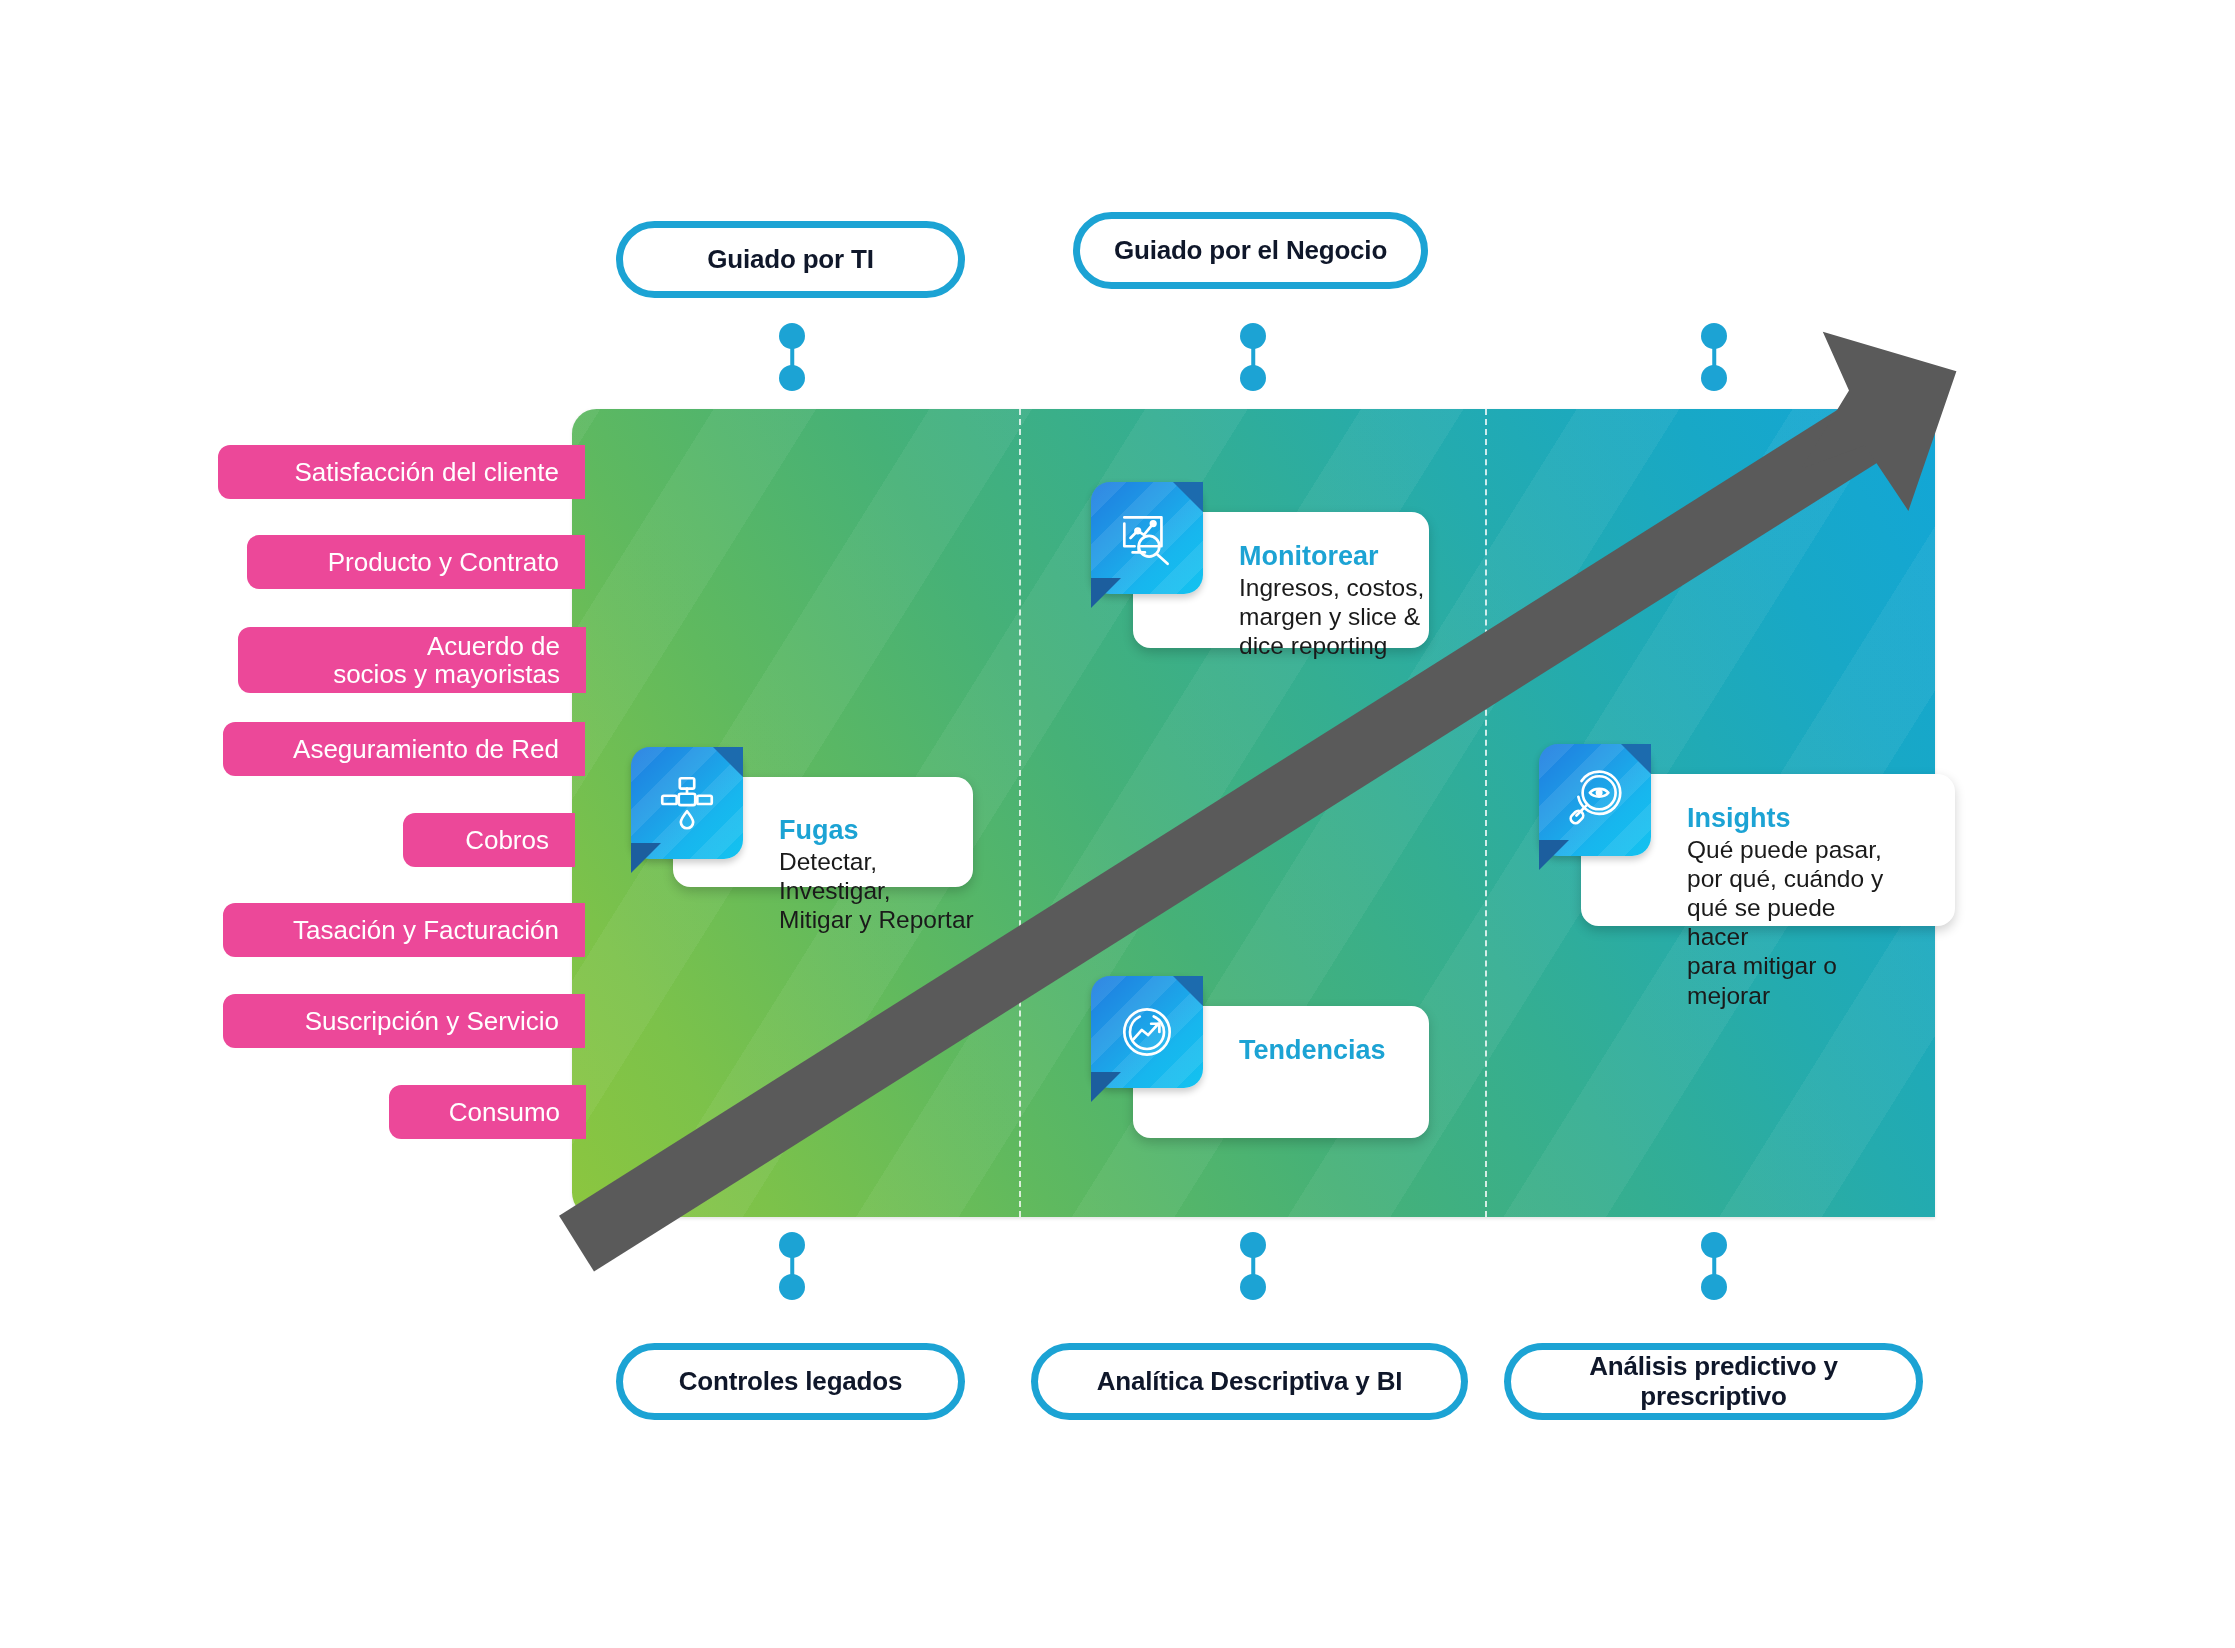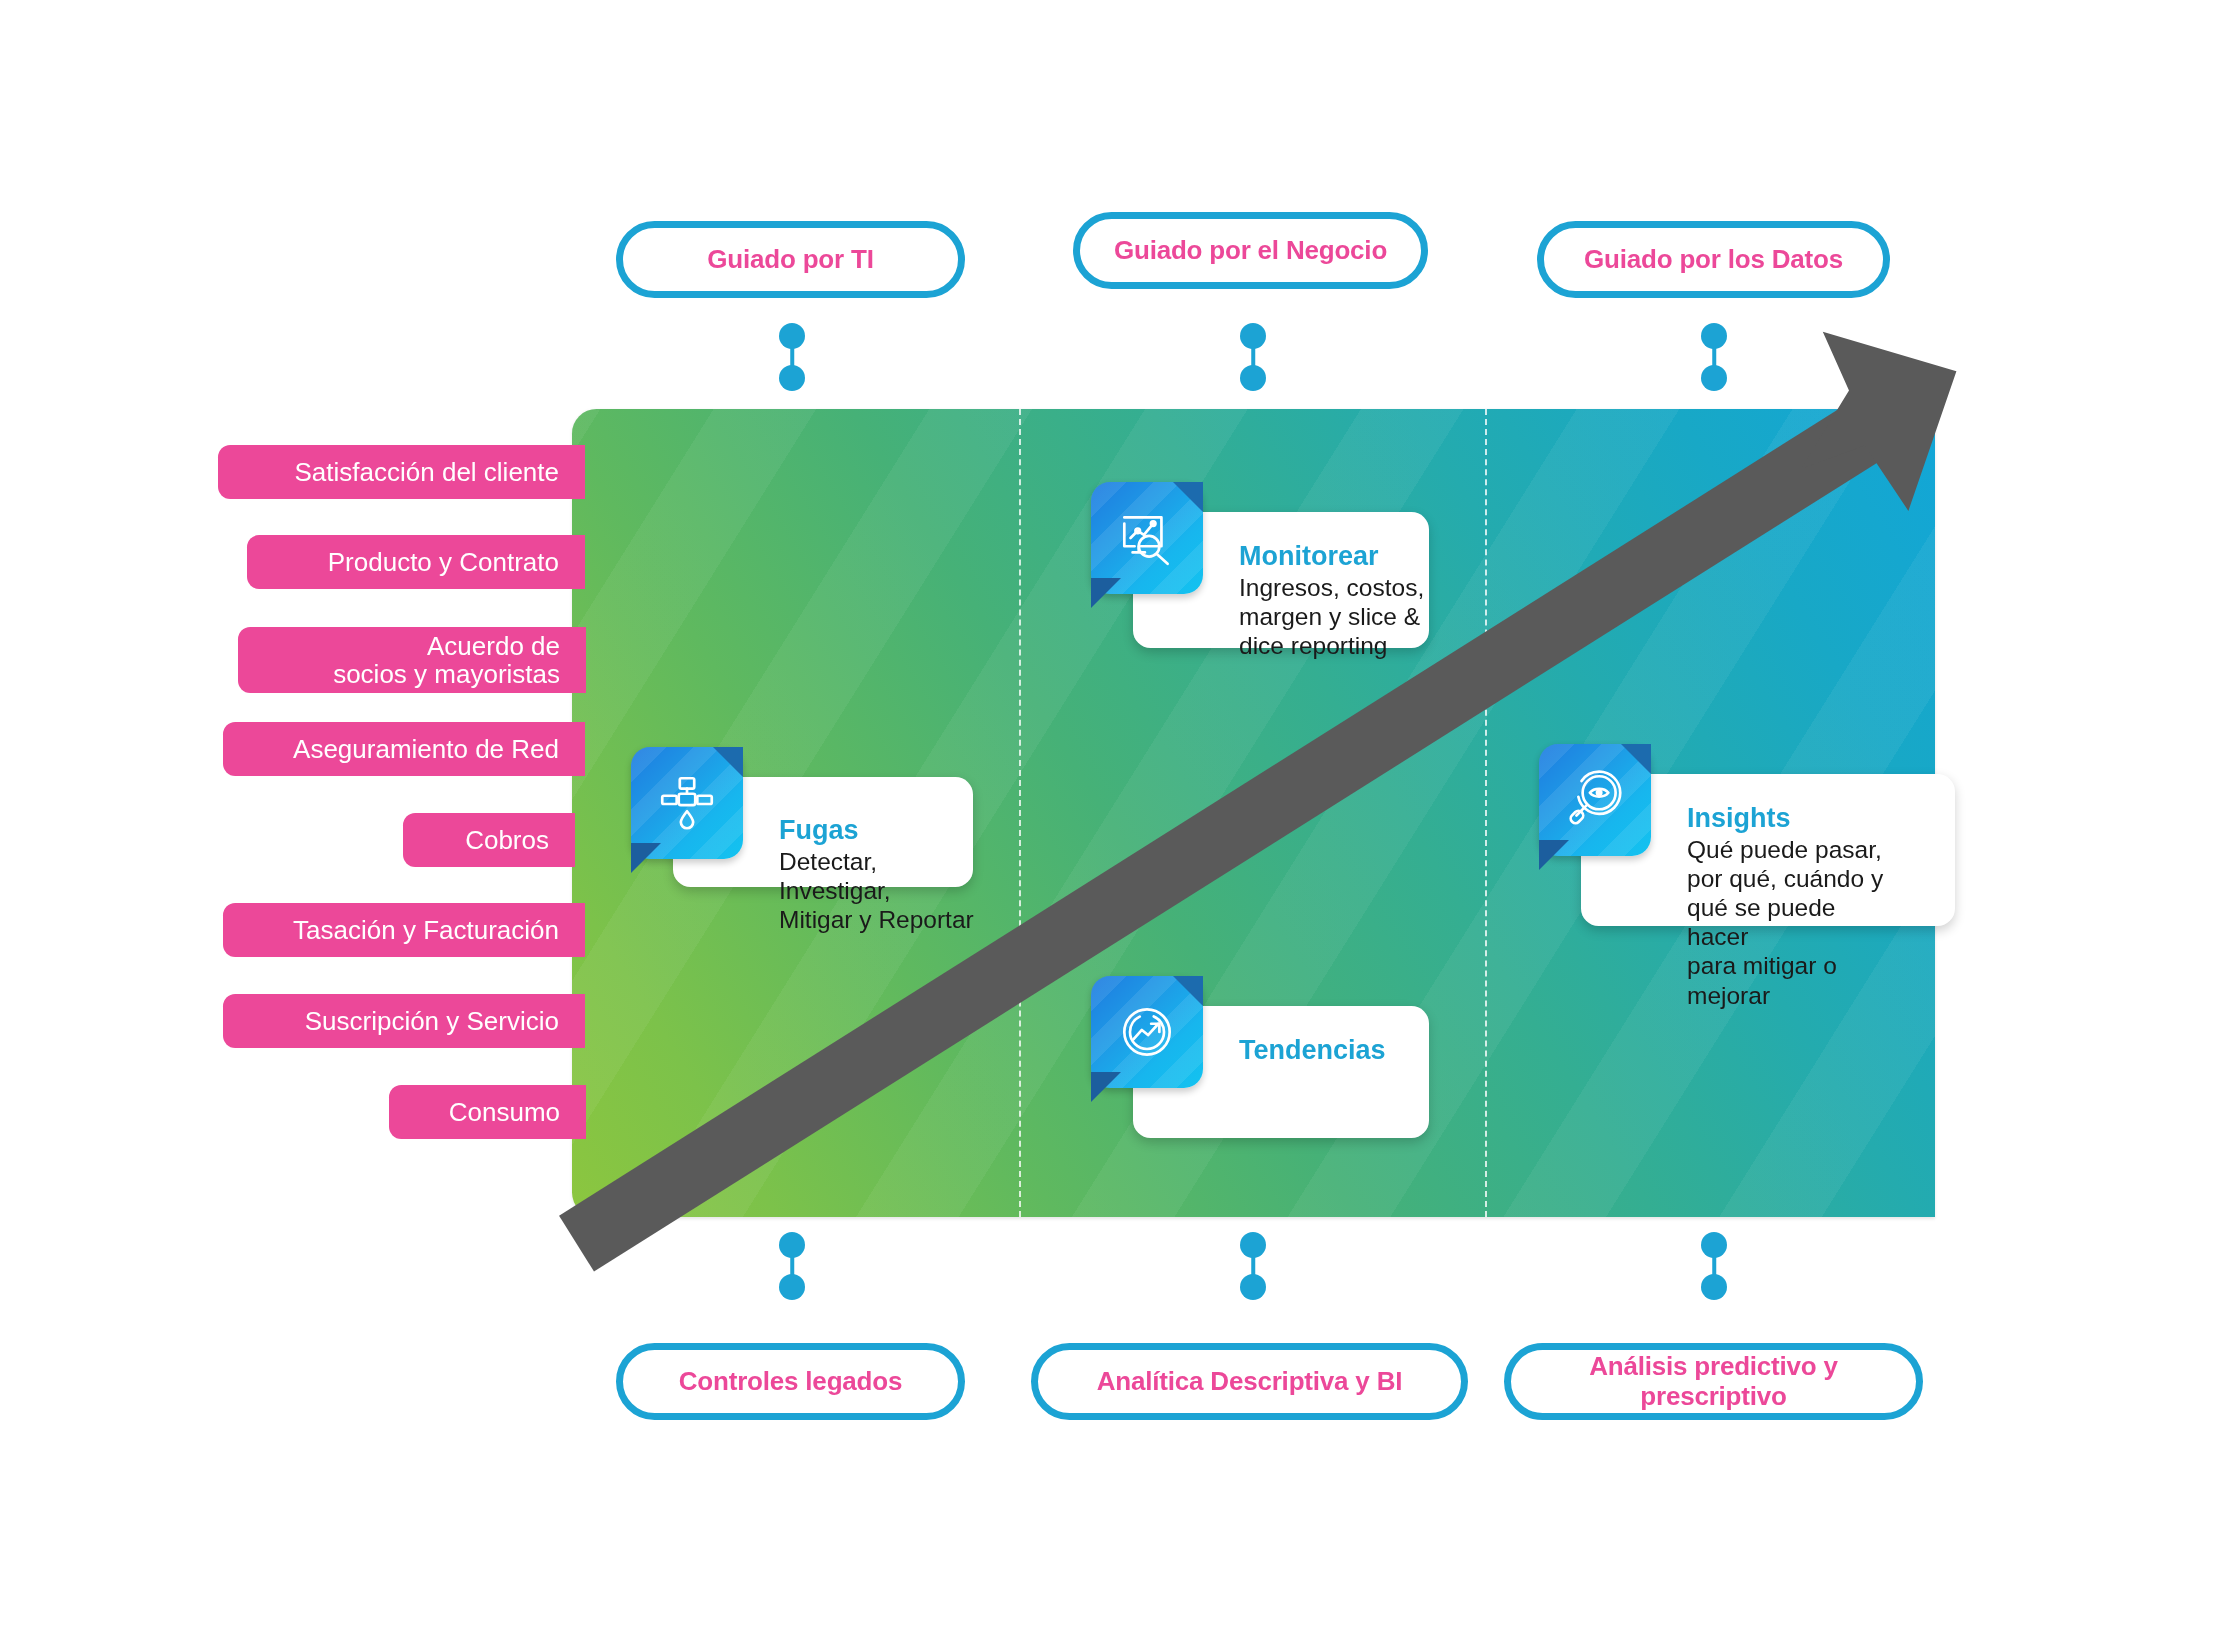--- a/index.html
+++ b/index.html
@@ -13,21 +13,21 @@
   
   .pill{
     position:absolute;
     background:#ffffff;
     border:7.9px solid #1CA3D4;
     border-radius:52px;
     display:flex;align-items:center;justify-content:center;
     text-align:center;
     box-sizing:border-box;
     font-weight:bold;
-    color:#ec4899;
+    color:#0f172a;
     letter-spacing:-0.2px;
     line-height:1.12;
   }
   .pill span{display:block;padding:0 12.2px;}
 
   .pill-top{height:77px;font-size:26px;}
   .pill-bot{height:77px;font-size:26px;}
 
   
   .conn{position:absolute;width:30px;}
@@ -194,23 +194,20 @@
     <div class="line"></div>
     <div class="dot a"></div>
     <div class="dot b"></div>
   </div>
 
   <div class="pill pill-top" style="left:616px;top:221px;width:349px;">
     <span>Guiado por TI</span>
   </div>
   <div class="pill pill-top" style="left:1073px;top:212px;width:355px;">
     <span>Guiado por el Negocio</span>
-  </div>
-  <div class="pill pill-top" style="left:1537px;top:221px;width:353px;">
-    <span>Guiado por los Datos</span>
   </div>
 
   <div class="conn" style="left:777px;top:1232px;height:68px;">
     <div class="line"></div>
     <div class="dot a"></div>
     <div class="dot b"></div>
   </div>
   <div class="conn" style="left:1238px;top:1232px;height:68px;">
     <div class="line"></div>
     <div class="dot a"></div>

